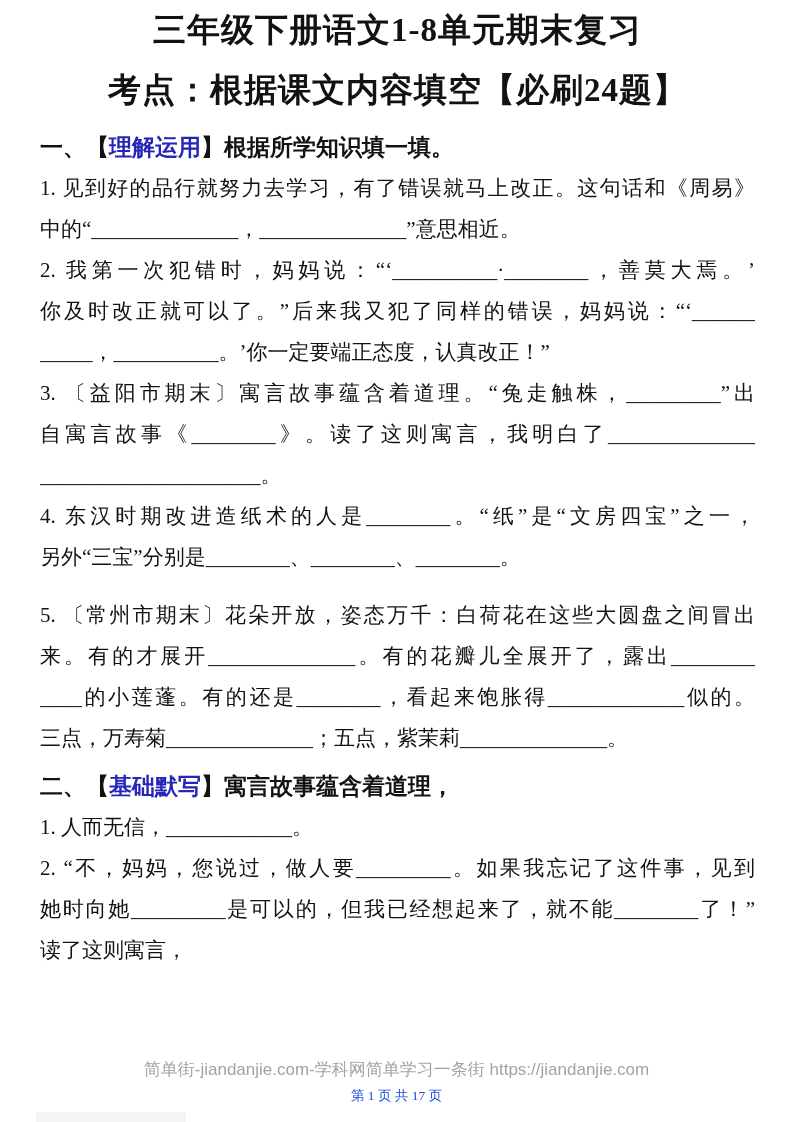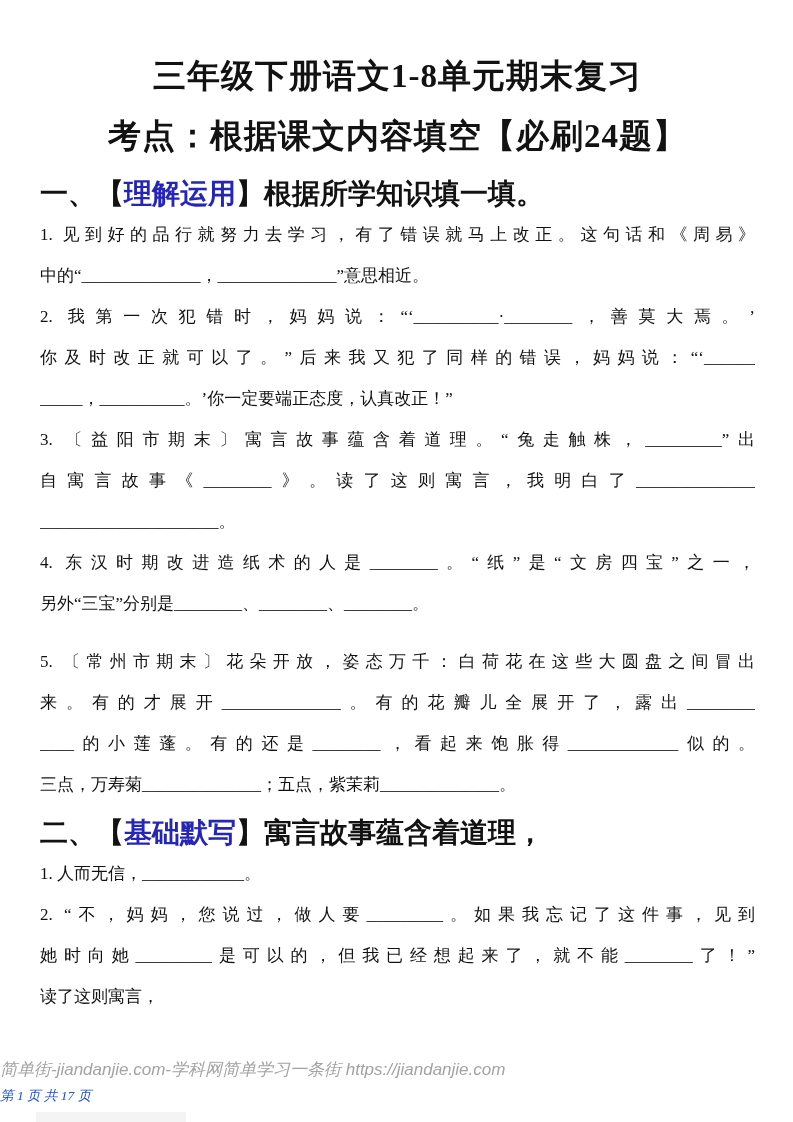--- a/index.html
+++ b/index.html
@@ -15,66 +15,64 @@
     font-family: "Liberation Serif", "DejaVu Serif", serif;
     color: #121212;
   }
   .page {
     position: absolute;
     left: 40px;
     right: 38px;
     top: 0;
   }
   .title-block {
-    padding-top: 46px;
   }
   .title-line {
     height: 60px;
     line-height: 60px;
     text-align: center;
     font-size: 33px;
     font-weight: 700;
     letter-spacing: 1px;
     white-space: nowrap;
   }
   .section-heading {
     margin-top: 7px;
     height: 41px;
     line-height: 41px;
-    font-size: 28px;
+    font-size: 23px;
     font-weight: 700;
     white-space: nowrap;
   }
   .section-heading .tag {
     color: #2525b8;
     font-weight: 700;
   }
   .line {
     height: 41px;
     line-height: 41px;
-    font-size: 17px;
+    font-size: 21px;
     white-space: nowrap;
     overflow: hidden;
   }
   .line.full {
     text-align: justify;
     text-align-last: justify;
     text-justify: inter-character;
     white-space: normal;
     word-break: break-all;
   }
   .line.gap-before {
     margin-top: 17px;
   }
   .footer {
     position: absolute;
     left: 0;
     width: 100%;
-    text-align: left;
-    font-style: italic;
+    text-align: center;
   }
   .footer-site {
     top: 1058px;
     font-size: 17px;
     color: #a3a3a3;
     font-family: "Liberation Sans", "DejaVu Sans", sans-serif;
   }
   .footer-page {
     top: 1087px;
     font-size: 13.5px;

